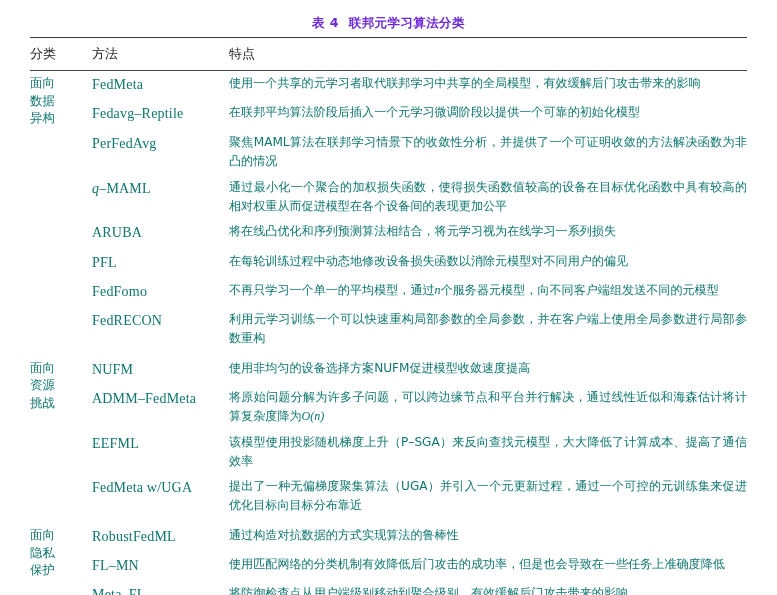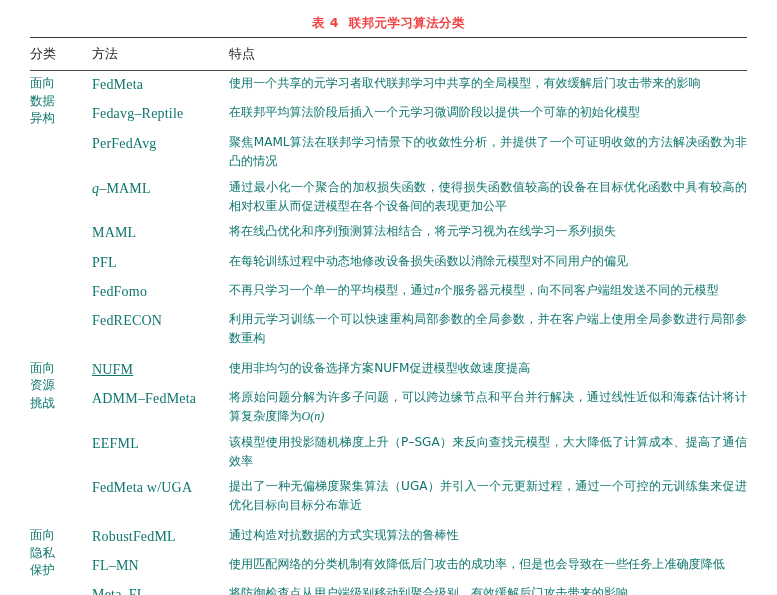--- a/index.html
+++ b/index.html
@@ -20,21 +20,21 @@
     width: 777px;
     height: 595px;
     box-sizing: border-box;
     padding: 0;
   }
   .table-caption {
     text-align: center;
     font-size: 12.5px;
     font-weight: bold;
     letter-spacing: 0.4px;
-    color: #ef4444;
+    color: #6d28d9;
     padding-top: 15px;
     padding-bottom: 5px;
     font-family: "DejaVu Sans", "Liberation Sans", sans-serif;
   }
   .table-caption .cap-num { margin-right: 10px; }
 
   .tbl-wrap {
     margin: 0 auto;
     width: 717px;
   }
@@ -128,40 +128,40 @@
           </tr>
           <tr>
             <td class="col-method">PerFedAvg</td>
             <td class="col-desc">聚焦MAML算法在联邦学习情景下的收敛性分析，并提供了一个可证明收敛的方法解决函数为非凸的情况</td>
           </tr>
           <tr>
             <td class="col-method"><span class="ital">q</span>–MAML</td>
             <td class="col-desc">通过最小化一个聚合的加权损失函数，使得损失函数值较高的设备在目标优化函数中具有较高的相对权重从而促进模型在各个设备间的表现更加公平</td>
           </tr>
           <tr>
-            <td class="col-method">MAML</td>
+            <td class="col-method">ARUBA</td>
             <td class="col-desc">将在线凸优化和序列预测算法相结合，将元学习视为在线学习一系列损失</td>
           </tr>
           <tr>
             <td class="col-method">PFL</td>
             <td class="col-desc">在每轮训练过程中动态地修改设备损失函数以消除元模型对不同用户的偏见</td>
           </tr>
           <tr>
             <td class="col-method">FedFomo</td>
             <td class="col-desc">不再只学习一个单一的平均模型，通过<span class="ital">n</span>个服务器元模型，向不同客户端组发送不同的元模型</td>
           </tr>
           <tr>
             <td class="col-method">FedRECON</td>
             <td class="col-desc">利用元学习训练一个可以快速重构局部参数的全局参数，并在客户端上使用全局参数进行局部参数重构</td>
           </tr>
           <tr class="group-start">
             <td class="col-cat" rowspan="4" style="padding-top: 7px;">面向
 资源
 挑战</td>
-            <td class="col-method" style="padding-top: 7px; text-decoration: underline;">NUFM</td>
+            <td class="col-method" style="padding-top: 7px;">NUFM</td>
             <td class="col-desc" style="padding-top: 7px;">使用非均匀的设备选择方案NUFM促进模型收敛速度提高</td>
           </tr>
           <tr>
             <td class="col-method">ADMM–FedMeta</td>
             <td class="col-desc">将原始问题分解为许多子问题，可以跨边缘节点和平台并行解决，通过线性近似和海森估计将计算复杂度降为<span class="ital">O(n)</span></td>
           </tr>
           <tr>
             <td class="col-method">EEFML</td>
             <td class="col-desc">该模型使用投影随机梯度上升（P–SGA）来反向查找元模型，大大降低了计算成本、提高了通信效率</td>
           </tr>

